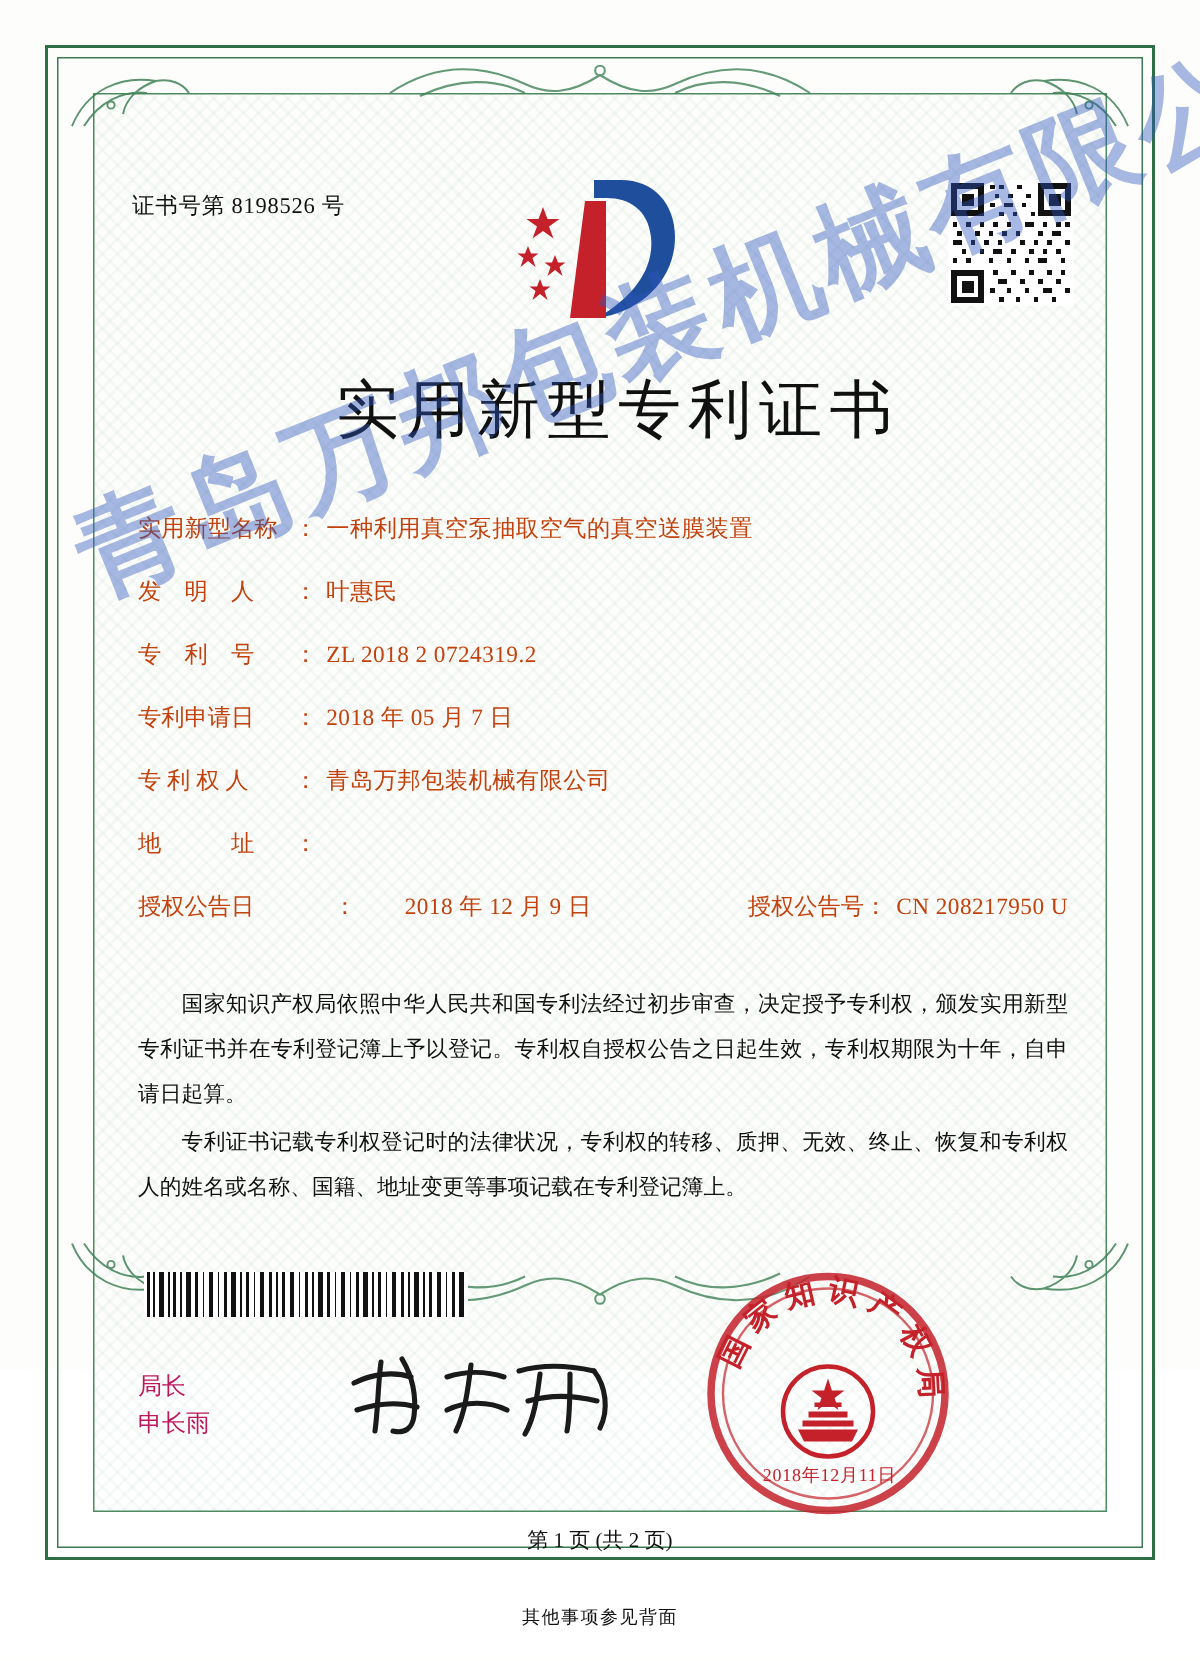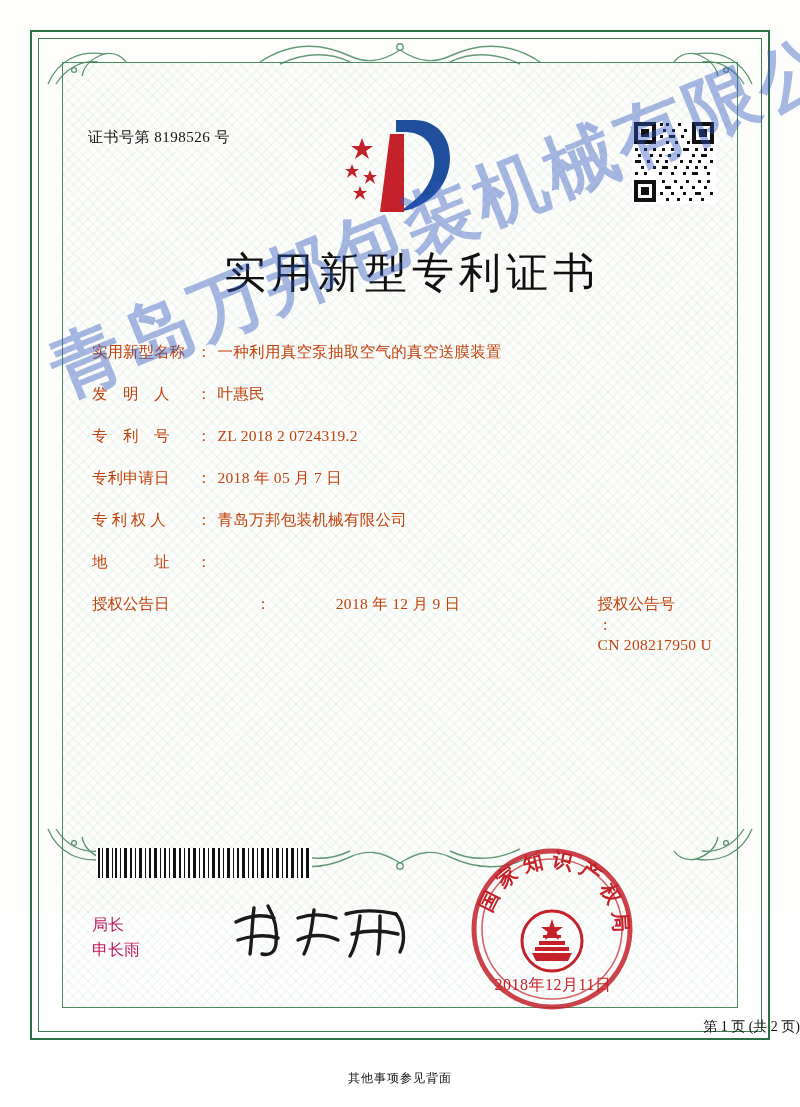--- a/index.html
+++ b/index.html
@@ -133,21 +133,20 @@
     flex: 0 0 104px;
     letter-spacing: 0px;
   }
   .field-colon { margin-right: 6px; }
   .field-value { letter-spacing: .3px; }
   .field-row.inline2 { justify-content: space-between; }
   .field-right {
     margin-left: 78px;
     display: flex;
     align-items: baseline;
-    flex-direction: column;
   }
   .field-right .field-label { width: auto; flex: 0 0 auto; }
 
   
   .paras {
     position: absolute;
     left: 92px; top: 655px;
     width: 620px;
     font-size: 14.5px;
     line-height: 30px;
@@ -182,30 +181,30 @@
   .seal {
     position: absolute;
     left: 468px; top: 845px;
     width: 168px; height: 168px;
   }
   .seal-date {
     position: absolute;
     left: 470px; top: 975px;
     width: 166px;
     text-align: center;
-    font-size: 16px;
+    font-size: 12px;
     color: #c4212a;
     letter-spacing: .5px;
   }
 
   
   .page-num {
     position: absolute;
     left: 0; right: 0; top: 1018px;
-    text-align: right;
+    text-align: center;
     font-size: 14px;
     color: #111;
   }
   .footnote {
     position: absolute;
     left: 0; right: 0; top: 1070px;
     text-align: center;
     font-size: 12px;
     color: #111;
     letter-spacing: 1px;
@@ -421,20 +420,24 @@
       <span class="field-colon">：</span>
       <span class="field-value">2018 年 12 月 9 日</span>
       <span class="field-right">
         <span class="field-label">授权公告号</span>
         <span class="field-colon">：</span>
         <span class="field-value">CN 208217950 U</span>
       </span>
     </div>
   </div>
 
+  <div class="paras">
+    <p>国家知识产权局依照中华人民共和国专利法经过初步审查，决定授予专利权，颁发实用新型专利证书并在专利登记簿上予以登记。专利权自授权公告之日起生效，专利权期限为十年，自申请日起算。</p>
+    <p>专利证书记载专利权登记时的法律状况，专利权的转移、质押、无效、终止、恢复和专利权人的姓名或名称、国籍、地址变更等事项记载在专利登记簿上。</p>
+  </div>
 
   <div class="barcode">
     <svg viewBox="0 0 216 30" shape-rendering="crispEdges">
       <rect width="216" height="30" fill="#ffffff"></rect>
       <g fill="#111">
         <rect x="2" y="0" width="2" height="30"></rect>
           <rect x="6" y="0" width="1" height="30"></rect>
         <rect x="10" y="0" width="3" height="30"></rect>
           <rect x="16" y="0" width="1" height="30"></rect>
         <rect x="19" y="0" width="2" height="30"></rect>

